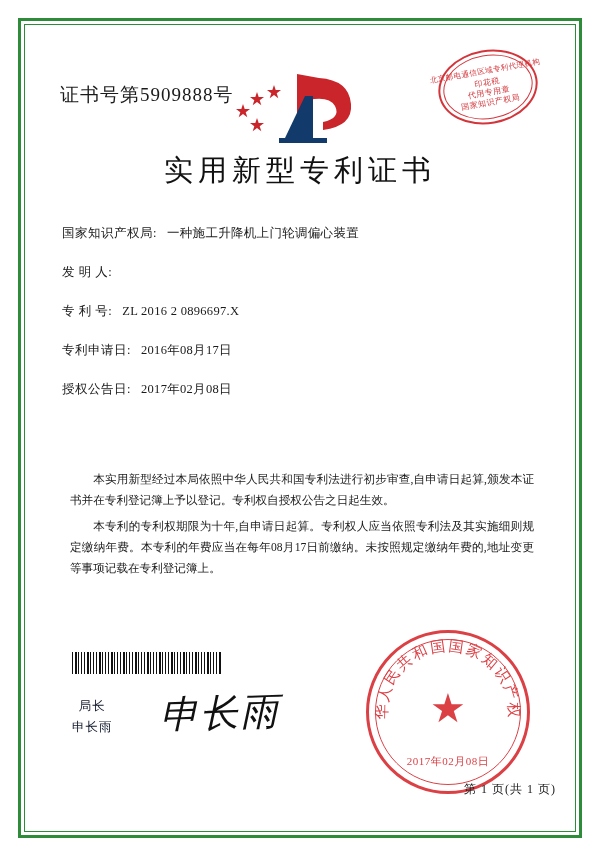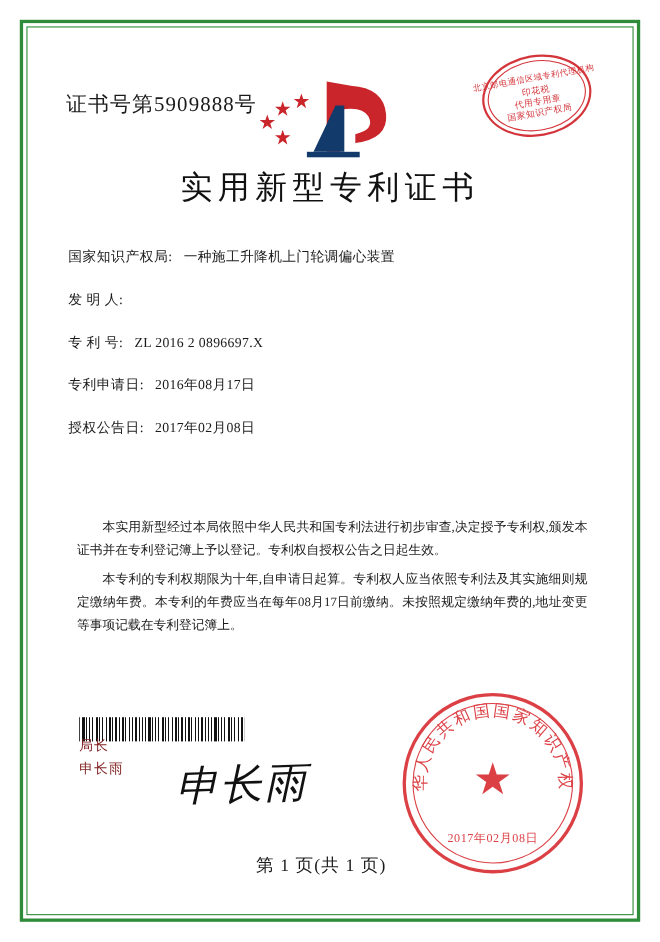--- a/index.html
+++ b/index.html
@@ -168,25 +168,26 @@
       repeating-linear-gradient(90deg,
         #111 0px, #111 1px, #fff 1px, #fff 3px,
         #111 3px, #111 5px, #fff 5px, #fff 6px,
         #111 6px, #111 7px, #fff 7px, #fff 9px,
         #111 9px, #111 10px, #fff 10px, #fff 12px);
   }
 
   .director {
     position: absolute;
     left: 32px;
-    top: 628px;
+    top: 656px;
     font-size: 12.5px;
     line-height: 1.7;
     letter-spacing: 1px;
-    color: #7f1d1d;
+    color: #0f172a;
+    text-align: center;
   }
 
   
   .signature {
     position: absolute;
     left: 120px;
     top: 648px;
     font-size: 38px;
     font-family: "DejaVu Serif", serif;
     font-style: italic;
@@ -235,24 +236,24 @@
     text-align: center;
     font-size: 11px;
     letter-spacing: 0.5px;
     color: #d7262c;
     white-space: nowrap;
   }
 
   .page-footer {
     position: absolute;
     left: 0;
-    right: 16px;
+    right: 4px;
     bottom: 18px;
-    text-align: center;
-    font-size: 16px;
+    text-align: right;
+    font-size: 12px;
     letter-spacing: 1px;
     color: #1a1a1a;
   }
 </style>
 </head>
 <body>
 
 <div class="page">
 
   <div class="border-outer"></div>
@@ -300,21 +301,21 @@
         <span class="field-label">专利申请日:</span>
         <span class="field-value">2016年08月17日</span>
       </div>
       <div class="field-row">
         <span class="field-label">授权公告日:</span>
         <span class="field-value">2017年02月08日</span>
       </div>
     </div>
 
     <div class="paragraphs">
-      <p>本实用新型经过本局依照中华人民共和国专利法进行初步审查,决定授予专利权,颁发本证书并在专利登记簿上予以登记。专利权自授权公告之日起生效。</p>
+      <p>本实用新型经过本局依照中华人民共和国专利法进行初步审查,自申请日起算,颁发本证书并在专利登记簿上予以登记。专利权自授权公告之日起生效。</p>
       <p>本专利的专利权期限为十年,自申请日起算。专利权人应当依照专利法及其实施细则规定缴纳年费。本专利的年费应当在每年08月17日前缴纳。未按照规定缴纳年费的,地址变更等事项记载在专利登记簿上。</p>
     </div>
 
     <div class="barcode"></div>
 
     <div class="director">
       <div>局长</div>
       <div>申长雨</div>
     </div>
 

